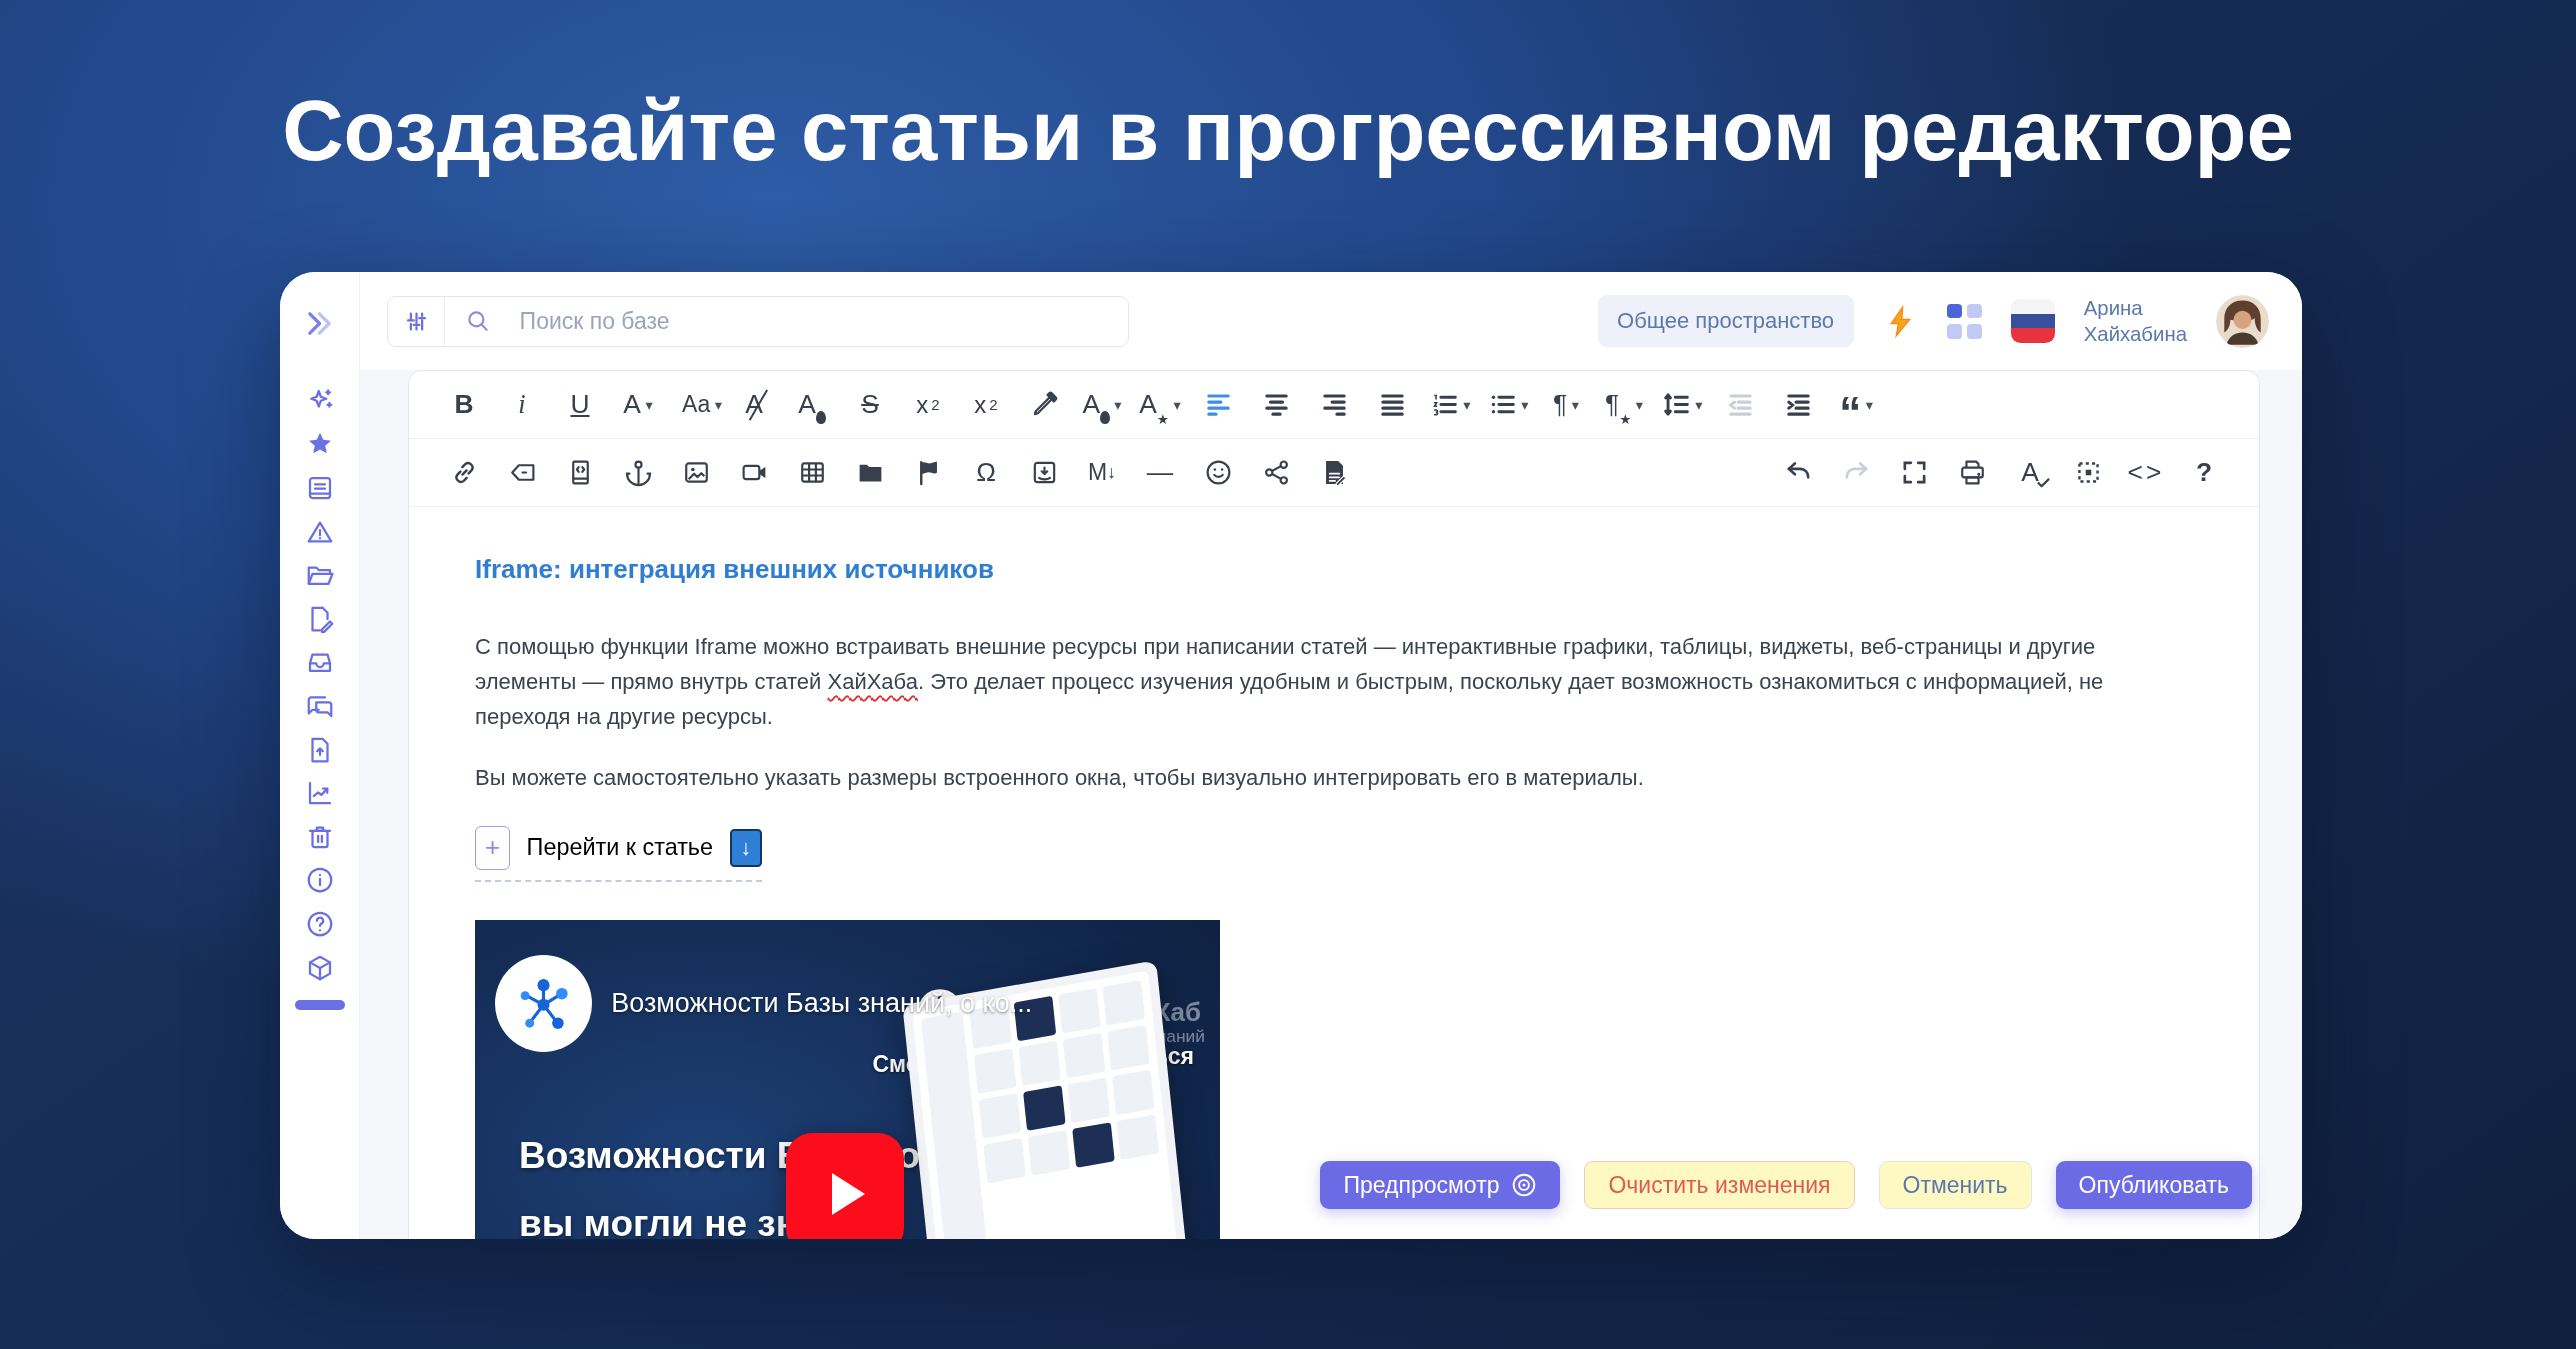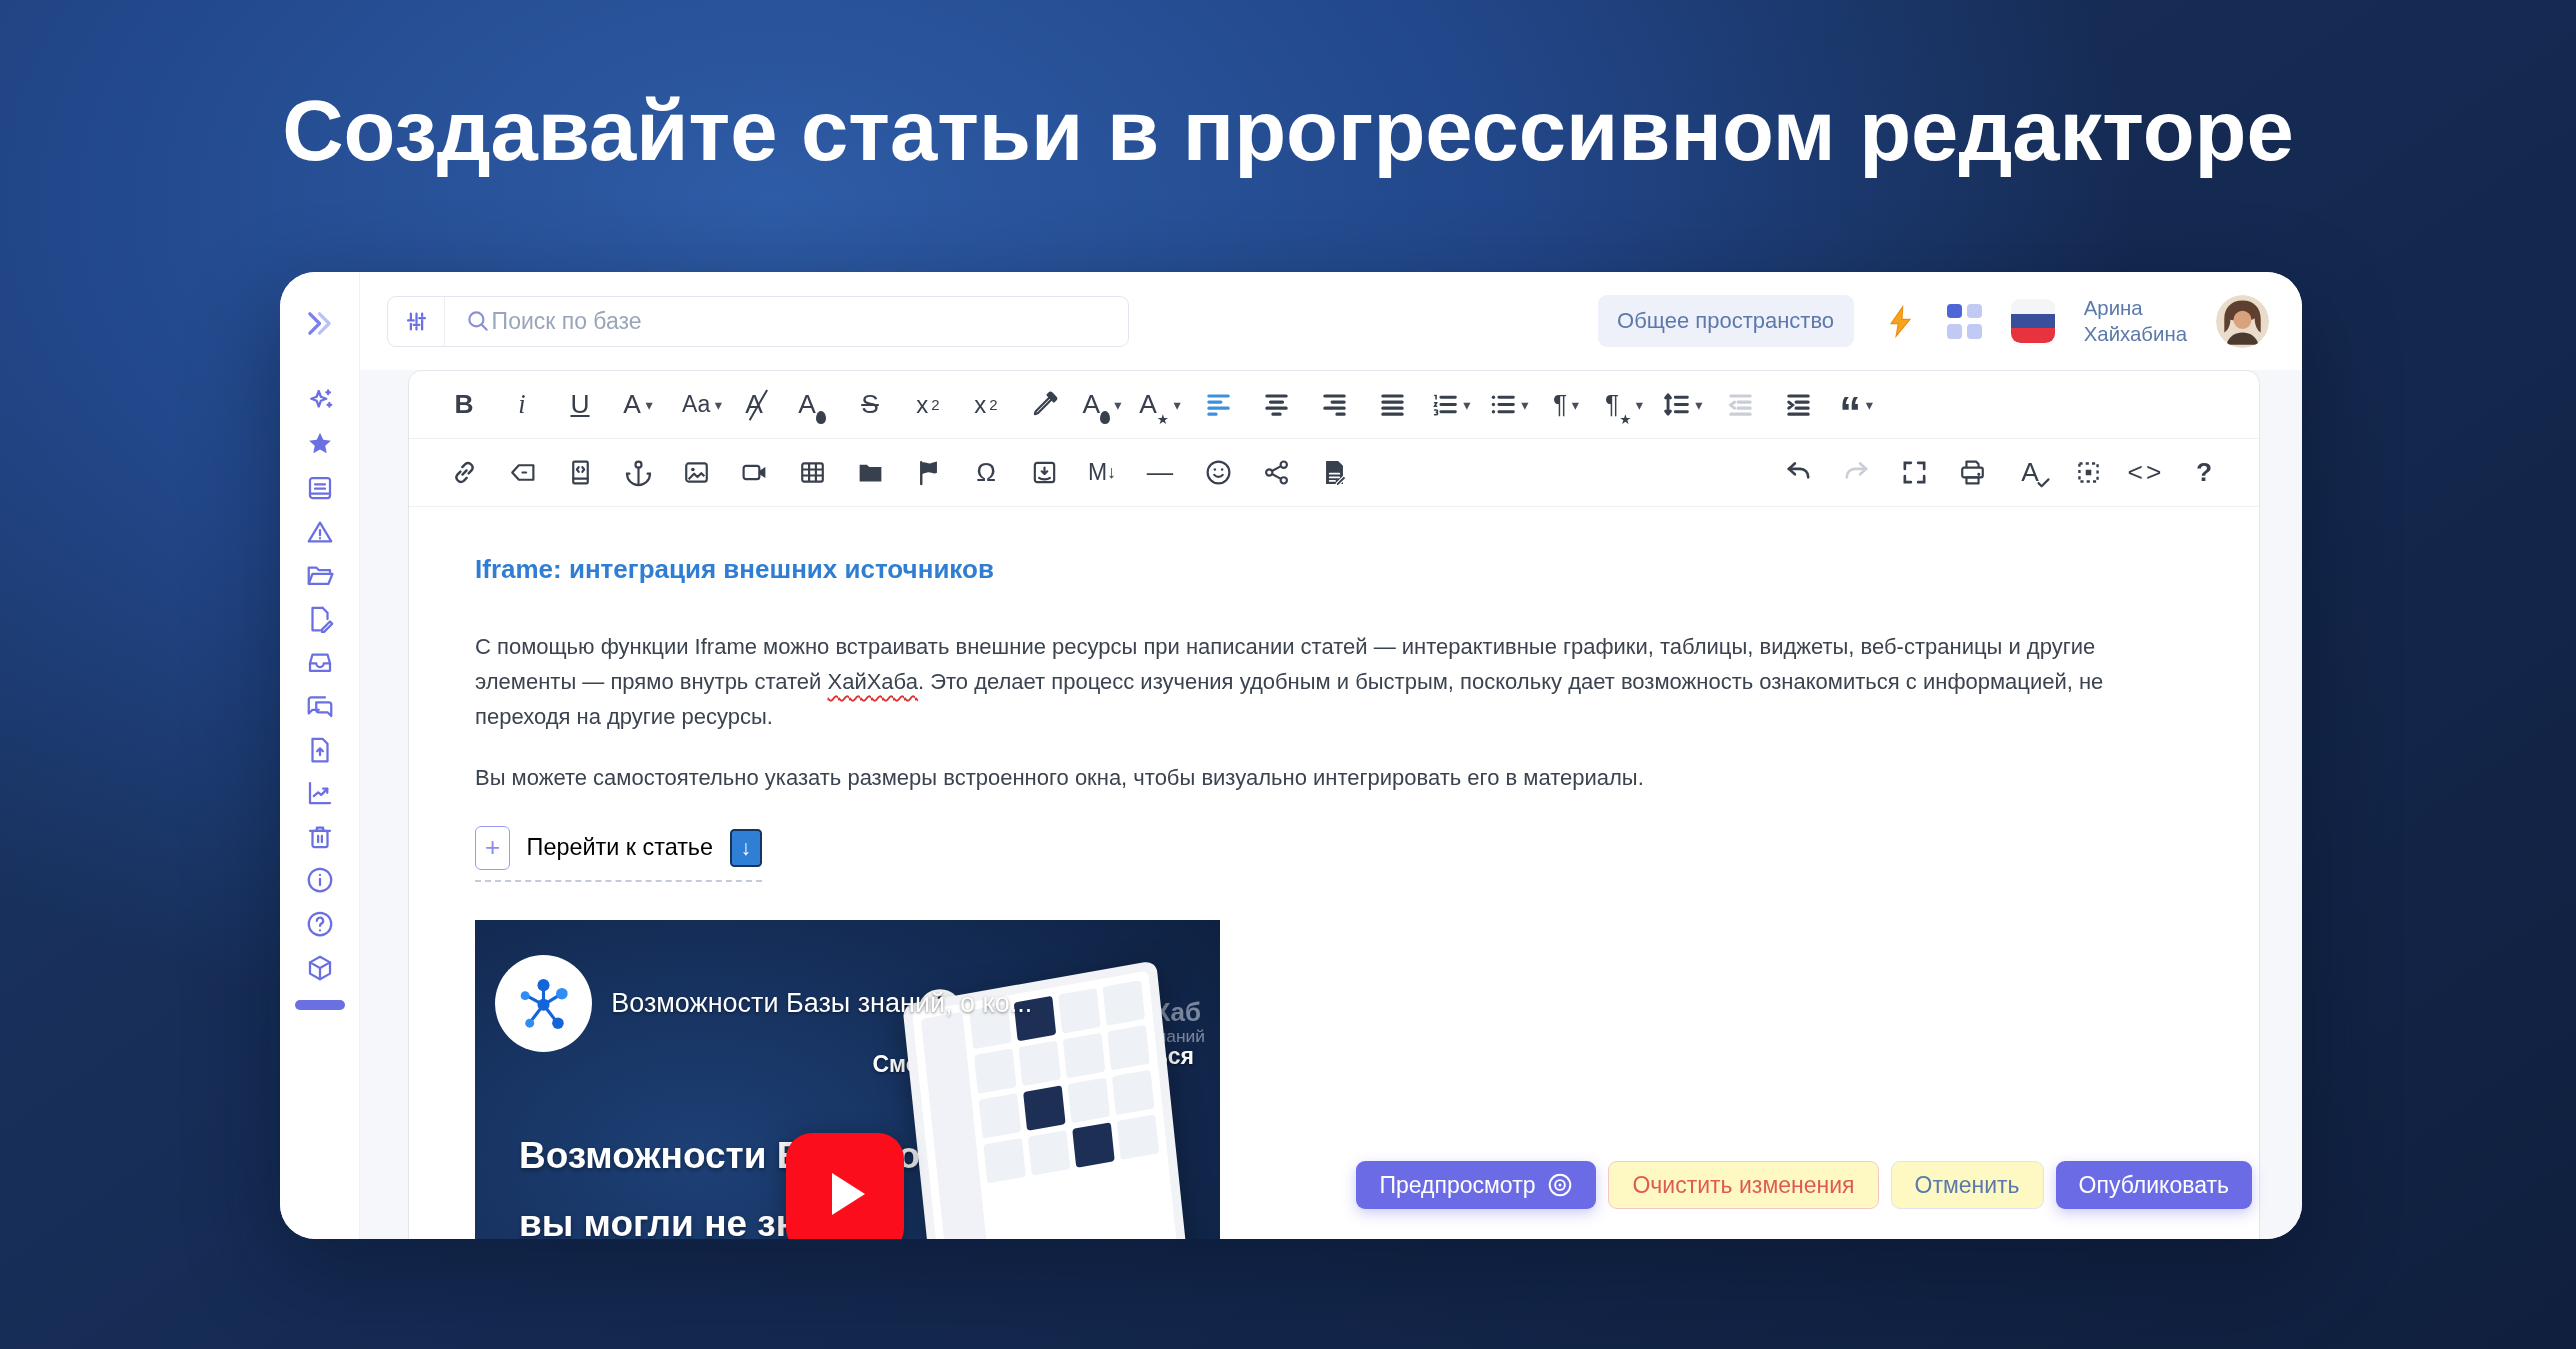--- a/index.html
+++ b/index.html
@@ -45,21 +45,21 @@
     display:flex; align-items:center; padding:0 33px 0 27px; gap:27px;
   }
   .search {
     display:flex; align-items:stretch; width:742px; height:51px;
     border:0.8px solid #e3e6ee; border-radius:9px; background:#fff;
   }
   .search-left {
     width:57px; display:flex; align-items:center; justify-content:center;
     color:#6a6fe2; border-right:0.8px solid #eceef4; cursor:pointer;
   }
-  .search-main { flex:1; display:flex; align-items:center; gap:1px; padding:0 19.6px; color:#8a90d6; }
+  .search-main { flex:1; display:flex; align-items:center; gap:29px; padding:0 19.6px; color:#8a90d6; }
   .search-main input {
     border:none; outline:none; flex:1; font-size:23px; color:#3a434f;
     font-family:"Liberation Sans",sans-serif; background:transparent;
   }
   .search-main input::placeholder { color:#9aa5b9; }
   .top-right { margin-left:auto; display:flex; align-items:center; gap:29px; }
   .space-badge {
     background:#eef1f9; color:#5b79ab; font-size:22px;
     padding:13px 19.6px; border-radius:9px; white-space:nowrap; cursor:pointer;
   }
@@ -150,21 +150,21 @@
   .laptop { position:absolute; left:450px; top:59px; width:302px; height:468px; transform:rotate(-6deg); z-index:2; }
   .lap-screen { width:257px; height:325px; background:#f2f3f6; border-radius:12px; padding:9px;
     transform:skewY(-4deg); box-shadow:0 7.6px 30px rgba(0,0,0,.35); }
   .lap-ui { width:100%; height:100%; background:#fff; border-radius:6px; display:flex; padding:7.6px; gap:7.6px; }
   .lap-nav { width:42px; background:#f0f2f7; border-radius:4.5px; }
   .lap-grid { flex:1; display:grid; grid-template-columns:repeat(4,1fr); grid-auto-rows:39px; gap:6px; align-content:start; }
   .lap-grid i { background:#eef1f6; border-radius:3.8px; }
   .lap-grid i.dark { background:#1d2f55; }
 
   
-  .footer { position:absolute; right:50px; bottom:30px; display:flex; gap:12px; z-index:8; }
+  .footer { position:absolute; right:50px; bottom:30px; display:flex; gap:24px; z-index:8; }
   .btn { height:48px; display:flex; align-items:center; gap:12px; padding:0 23px;
     border-radius:9px; font-size:23px; cursor:pointer; white-space:nowrap;
     font-family:"Liberation Sans",sans-serif; border:none; background:#fef9c3; }
   .btn-preview, .btn-publish { background:#6b6be6; color:#fff; box-shadow:0 4.5px 13.6px rgba(107,107,230,.35); }
   .btn-clear { color:#e05a55; border:0.8px solid #f3c8c6; }
   .btn-cancel { color:#5b79ab; border:0.8px solid #dfe4ee; }
 </style>
 </head>
 <body>
 

